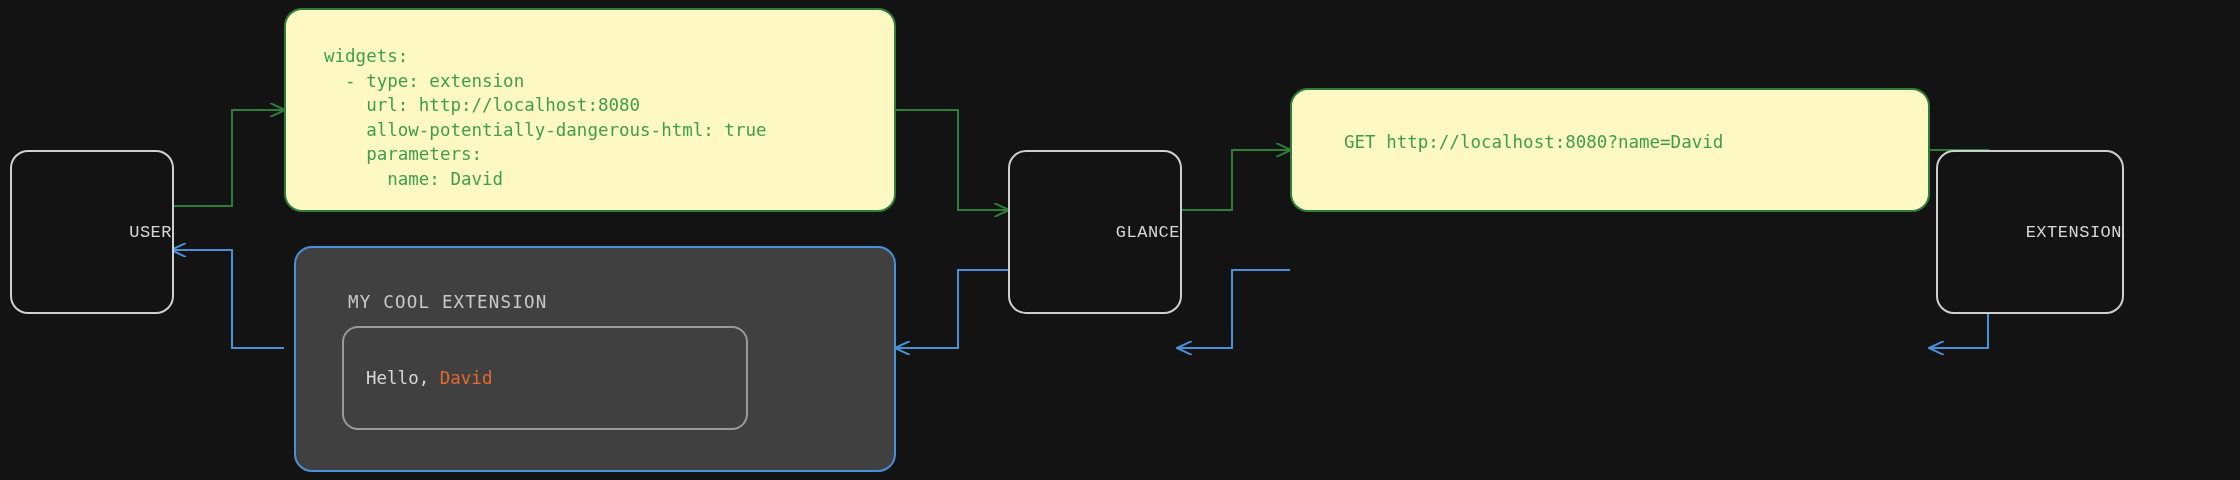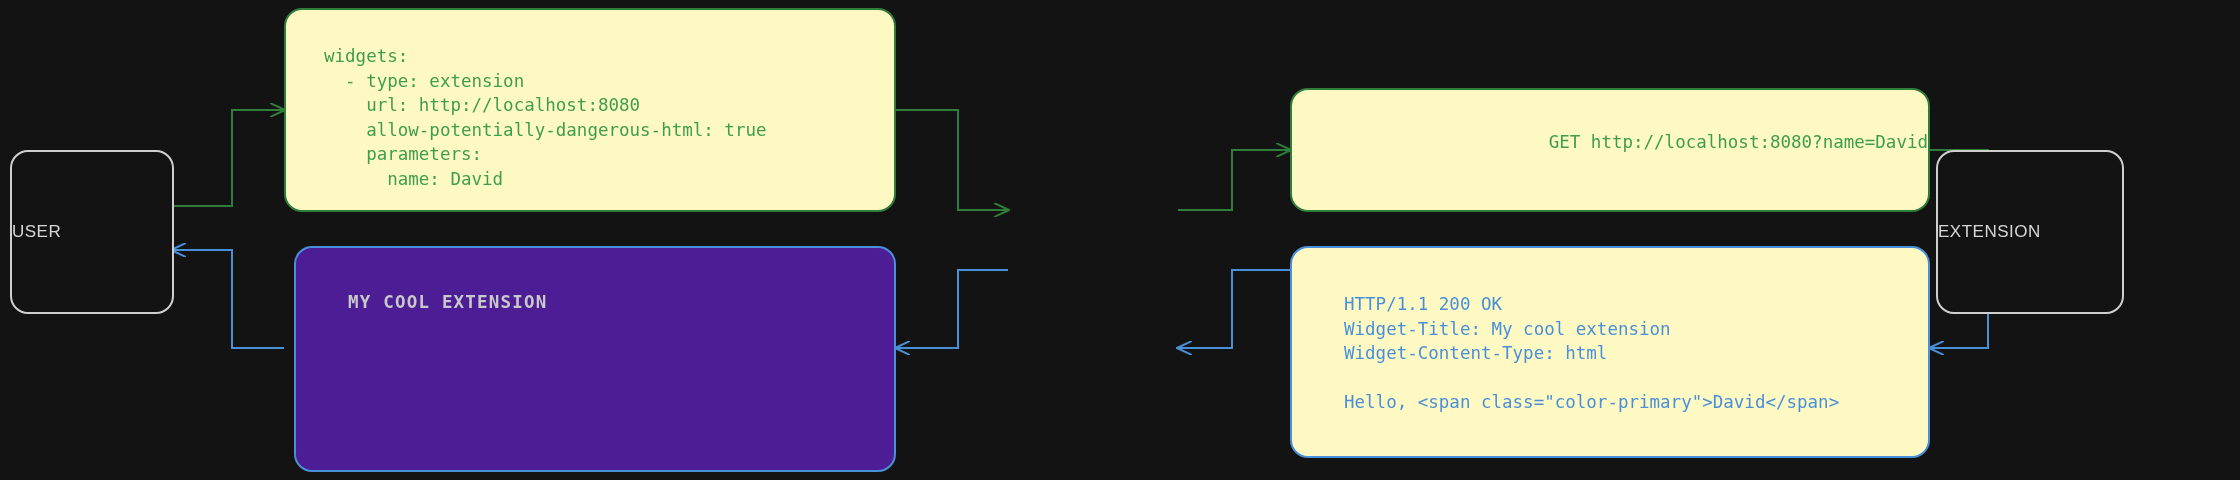--- a/index.html
+++ b/index.html
@@ -22,25 +22,25 @@
     height: 480px;
     pointer-events: none;
   }
   .node {
     position: absolute;
     border: 2px solid #cfcfcf;
     border-radius: 18px;
     background: #131313;
     display: flex;
     align-items: center;
-    justify-content: flex-start;
+    justify-content: flex-end;
     color: #d7d7d7;
     font-size: 17px;
     letter-spacing: 0.5px;
-    font-family: Liberation Sans, sans-serif;
+    font-family: Liberation Mono, monospace;
   }
   .msgbox {
     position: absolute;
     border-radius: 18px;
     border: 2px solid;
     background: #fef9c3;
     box-sizing: border-box;
   }
   .msgbox.green { border-color: #2f7d3a; }
   .msgbox.blue  { border-color: #4a90d9; }
@@ -51,23 +51,22 @@
     font-size: 17.5px;
     line-height: 24.5px;
   }
   .code.green { color: #3f9e4d; }
   .code.blue  { color: #4a90d9; }
 
   .widget-preview {
     position: absolute;
     border: 2px solid #4a90d9;
     border-radius: 18px;
-    background: #4c1d95;
+    background: #404040;
     box-sizing: border-box;
-    font-weight: bold;
   }
   .widget-title {
     position: absolute;
     left: 52px;
     top: 44px;
     color: #c9c9c9;
     font-size: 17.5px;
     letter-spacing: 1.2px;
     font-family: "DejaVu Sans Mono", "Liberation Mono", monospace;
   }
@@ -137,43 +136,42 @@
 
     <g>
       <path d="M284,348 L232,348 L232,250 L172,250" fill="none" stroke="#4a90d9" stroke-width="2" marker-end="url(#arrow-blue)"></path>
     </g>
   </svg>
 
   <div class="node" style="left:10px; top:150px; width:160px; height:160px;">
     <span>USER</span>
   </div>
 
+  <div class="node" style="left:1008px; top:150px; width:170px; height:160px;">
+    <span>GLANCE</span>
+  </div>
 
   <div class="node" style="left:1936px; top:150px; width:184px; height:160px;">
     <span>EXTENSION</span>
   </div>
 
   <div class="msgbox green" style="left:284px; top:8px; width:612px; height:204px;">
     <pre class="code green" style="margin:34px 0 0 38px;">widgets:
   - type: extension
     url: http://localhost:8080
     allow-potentially-dangerous-html: true
     parameters:
       name: David</pre>
   </div>
 
   <div class="msgbox green" style="left:1290px; top:88px; width:640px; height:124px;">
-    <pre class="code green" style="margin:40px 0 0 52px;text-align:right;">GET http://localhost:8080?name=David</pre>
+    <pre class="code green" style="margin:40px 0 0 52px;">GET http://localhost:8080?name=David</pre>
   </div>
 
-  <div class="msgbox blue" style="left:1290px; top:246px; width:640px; height:212px;">
-    <pre class="code blue" style="margin:44px 0 0 52px;">HTTP/1.1 200 OK
-Widget-Title: My cool extension
-Widget-Content-Type: html
-
-Hello, &lt;span class="color-primary"&gt;David&lt;/span&gt;</pre>
-  </div>
 
   <div class="widget-preview" style="left:294px; top:246px; width:602px; height:226px;">
     <div class="widget-title">MY COOL EXTENSION</div>
+    <div class="widget-card">
+      <div class="widget-card-text"><span>Hello, </span><span class="accent">David</span></div>
+    </div>
   </div>
 
 </div>
 
 </body></html>

